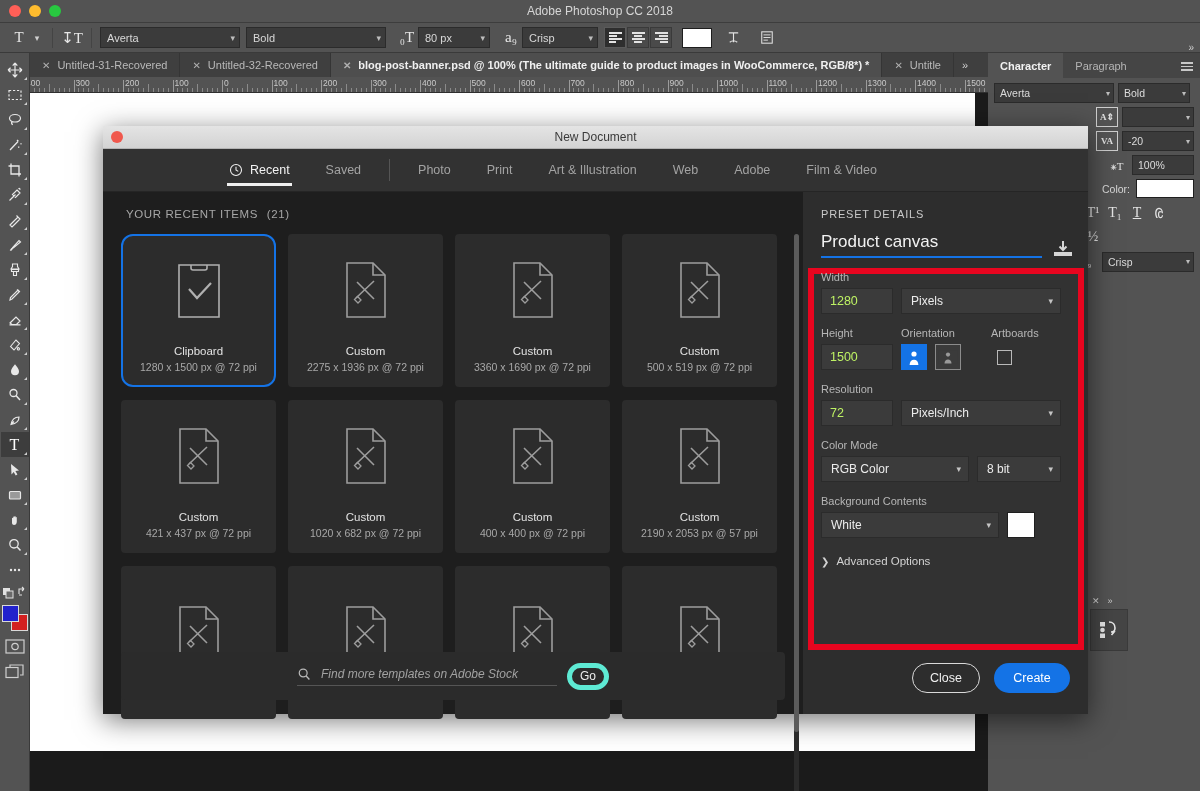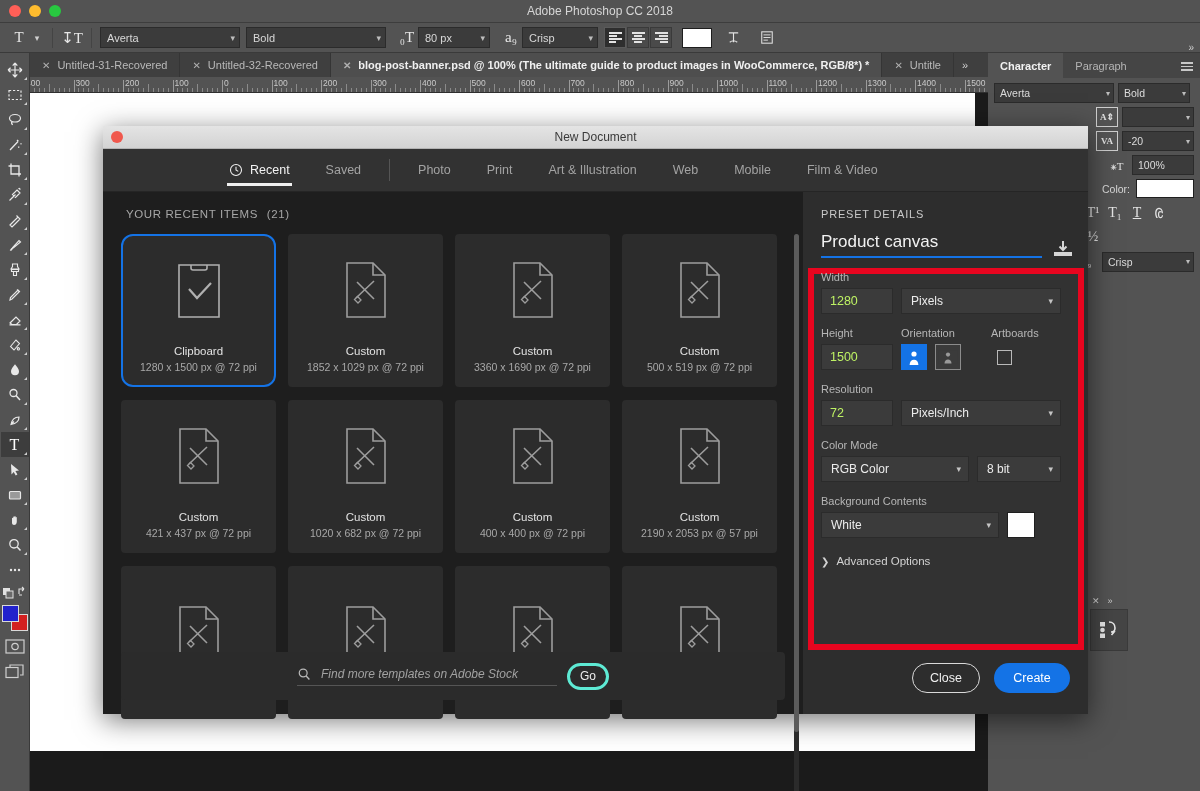--- a/index.html
+++ b/index.html
@@ -243,21 +243,21 @@
     position:absolute; left: 18px; bottom: 14px; width: 664px; height: 48px;
     background:#2b2b2b; border-radius:4px; display:flex; align-items:center; justify-content:center; gap:10px;
   }
   .stock-input-wrap { display:flex; align-items:center; gap: 9px; border-bottom:1px solid #555; padding-bottom:3px; width: 260px;}
   .stock-input {
     background:transparent; border:none; outline:none; color:#bdbdbd; font-size: 12px;
     font-style: italic; font-family:"Liberation Sans", sans-serif; width: 230px;
   }
   .stock-input::placeholder { color:#a2a2a2; font-style: italic; }
   .go-btn {
-    width: 42px; height: 27px; border-radius: 14px; border:3px solid #5eead4;
+    width: 42px; height: 27px; border-radius: 14px; border:5px solid #5eead4;
     color:#ededed; font-size: 12px; display:flex; align-items:center; justify-content:center;
   }
 
   .details-pane {
     width: 285px; background:#2d2d2d; position: relative; padding: 0;
   }
   .red-frame {
     position:absolute; left: 5px; top: 76px; width: 276px; height: 382px;
     border: 6px solid #e8051f; background:#323232;
   }
@@ -1061,21 +1061,21 @@
       <div class="dlg-tab">
         <span>Print</span>
       </div>
       <div class="dlg-tab">
         <span>Art &amp; Illustration</span>
       </div>
       <div class="dlg-tab">
         <span>Web</span>
       </div>
       <div class="dlg-tab">
-        <span>Mobile</span>
+        <span>Adobe</span>
       </div>
       <div class="dlg-tab">
         <span>Film &amp; Video</span>
       </div>
     </div>
 
     <div class="dlg-body">
 
       <div class="recent-pane">
         <div class="recent-title">
@@ -1099,21 +1099,21 @@
           <div class="card">
             <div class="card-thumb">
               <svg width="50" height="62" viewBox="0 0 50 62">
                   <path d="M6 4h26l12 12v42H6z" stroke="#9d9d9d" fill="none" stroke-width="1.6"></path>
                   <path d="M32 4v12h12" stroke="#9d9d9d" fill="none" stroke-width="1.6"></path>
                   <path d="M15 39L33 22M16 23l17 17" stroke="#9d9d9d" fill="none" stroke-width="1.6"></path>
                   <path d="M13.5 40.5l3-3 3.5 3.5-3 3z" stroke="#9d9d9d" fill="none" stroke-width="1.3"></path>
                 </svg>
             </div>
             <div class="card-name">Custom</div>
-            <div class="card-meta">1852 x 1029 px @ 72 ppi</div>
+            <div class="card-meta">2275 x 1936 px @ 72 ppi</div>
           </div>
 
           <div class="card">
             <div class="card-thumb">
               <svg width="50" height="62" viewBox="0 0 50 62">
                   <path d="M6 4h26l12 12v42H6z" stroke="#9d9d9d" fill="none" stroke-width="1.6"></path>
                   <path d="M32 4v12h12" stroke="#9d9d9d" fill="none" stroke-width="1.6"></path>
                   <path d="M15 39L33 22M16 23l17 17" stroke="#9d9d9d" fill="none" stroke-width="1.6"></path>
                   <path d="M13.5 40.5l3-3 3.5 3.5-3 3z" stroke="#9d9d9d" fill="none" stroke-width="1.3"></path>
                 </svg>

